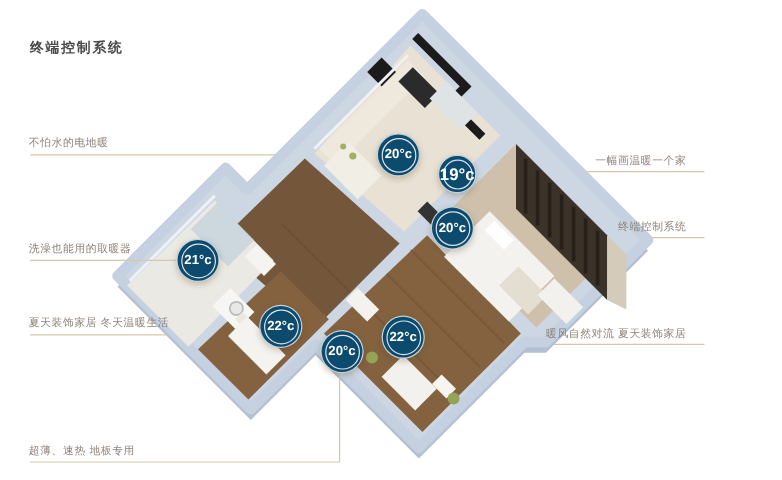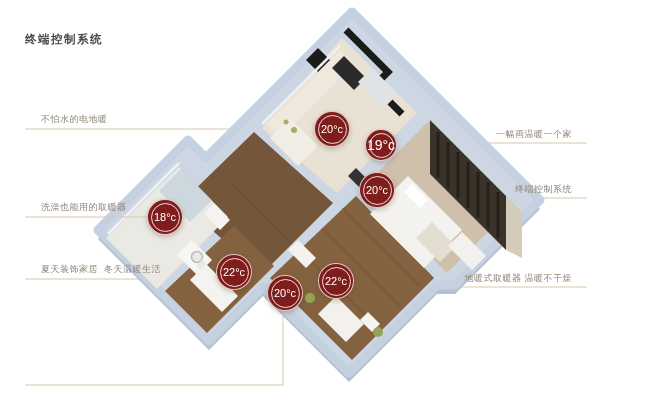--- a/index.html
+++ b/index.html
@@ -1,25 +1,25 @@
 <!DOCTYPE html>
 <html><head>
 <meta charset="utf-8">
 <style>
   html,body{margin:0;padding:0;}
   body{width:652px;height:400px;background:#fff;font-family:"Liberation Sans","DejaVu Sans",sans-serif;}
   .screen{position:relative;width:587px;height:400px;overflow:hidden;background:#ffffff;}
   .scene{position:absolute;left:0;top:0;}
   .title{position:absolute;left:25px;top:32px;font-size:11.5px;font-weight:bold;color:#4a4a4a;letter-spacing:1.5px;white-space:nowrap;}
   .label{position:absolute;font-size:9px;color:#8e8379;letter-spacing:.5px;white-space:nowrap;}
-  .label.left{left:41px;font-family:Liberation Mono, monospace;}
+  .label.left{left:24px;}
   .label.right{right:15px;text-align:center;}
-  .badge{position:absolute;width:36px;height:36px;border-radius:50%;background:#7f1d1d;
+  .badge{position:absolute;width:36px;height:36px;border-radius:50%;background:#0c4a6e;
          border:1px solid rgba(255,255,255,.75);box-shadow:0 2px 5px rgba(90,60,10,.28);
-         color:#fff;font-size:11px;font-weight:normal;display:flex;align-items:center;justify-content:center;
+         color:#fff;font-size:11px;font-weight:bold;display:flex;align-items:center;justify-content:center;
          box-sizing:border-box;z-index:4;}
   .badge::after{content:"";position:absolute;inset:2.5px;border:1.5px solid rgba(255,255,255,.85);border-radius:50%;}
   .badge.sm{width:32px;height:32px;font-size:14px;}
   .uline{stroke:#d8c7ab;stroke-width:1;}
 </style>
 </head>
 <body>
 
 <div class="screen">
 
@@ -117,26 +117,27 @@
       <line x1="25" y1="217" x2="165" y2="217"></line>
       <polyline points="25,385 283,385 283,293"></polyline>
     </g>
   </svg>
 
   <div class="title">终端控制系统</div>
 
   <div class="label left" style="top:113px">不怕水的电地暖</div>
   <div class="label left" style="top:263px">夏天装饰家居  冬天温暖生活</div>
   <div class="label left" style="top:201px">洗澡也能用的取暖器</div>
+  <div class="label left" style="top:369px">超薄、速热 地板专用</div>
 
   <div class="label right" style="top:128px">一幅画温暖一个家</div>
   <div class="label right" style="top:183px">终端控制系统</div>
-  <div class="label right" style="top:272px">地暖式取暖器  温暖不干燥</div>
+  <div class="label right" style="top:272px">暖风自然对流  夏天装饰家居</div>
 
   <div class="badge" style="left:314px;top:111px">20°c</div>
   <div class="badge sm" style="left:365px;top:129px">19°c</div>
   <div class="badge" style="left:359px;top:172px">20°c</div>
-  <div class="badge" style="left:147px;top:199px">18°c</div>
+  <div class="badge" style="left:147px;top:199px">21°c</div>
   <div class="badge" style="left:216px;top:254px">22°c</div>
   <div class="badge" style="left:267px;top:275px">20°c</div>
   <div class="badge" style="left:318px;top:263px">22°c</div>
 
 </div>
 
 </body></html>

